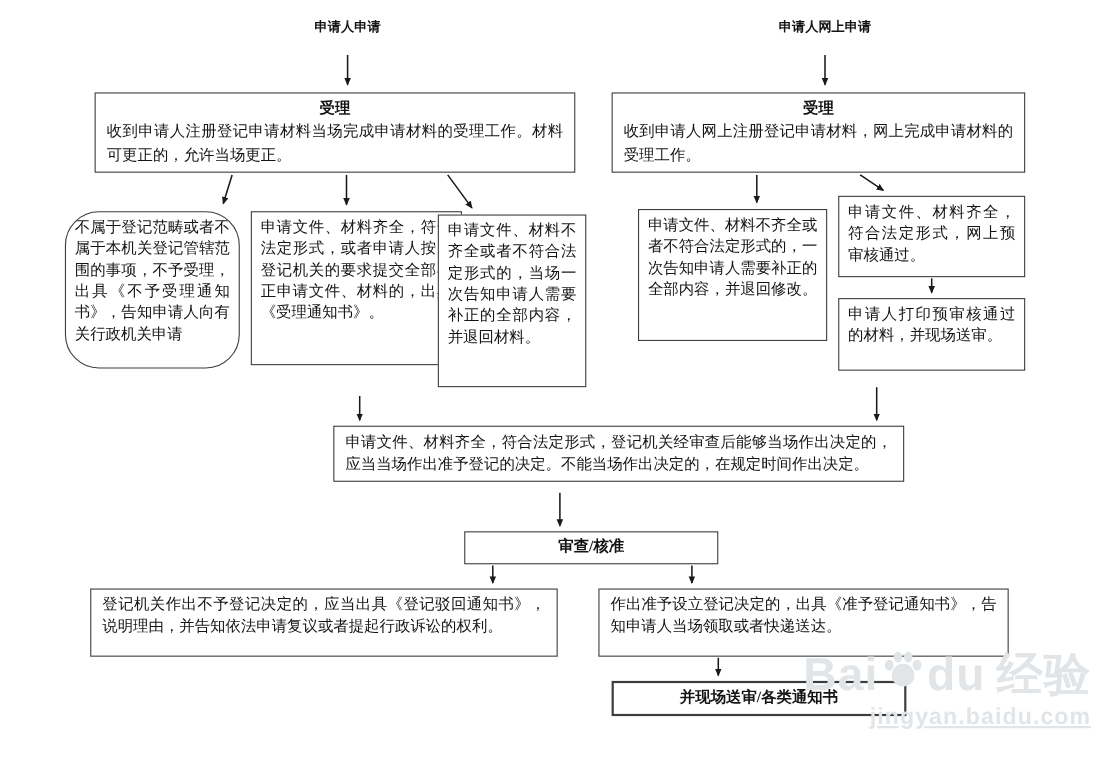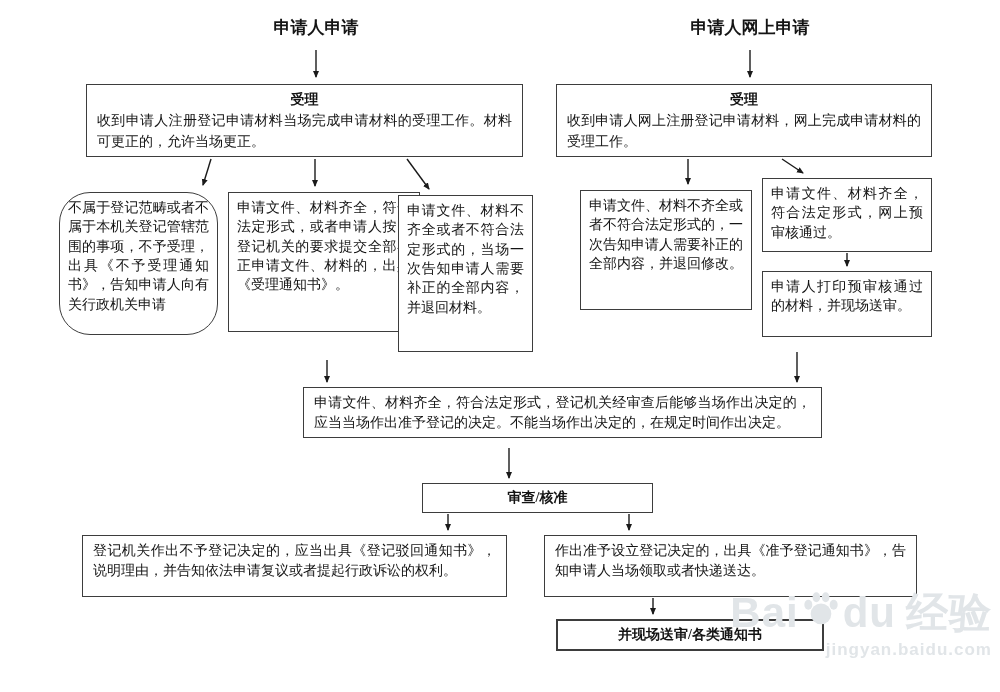--- a/index.html
+++ b/index.html
@@ -4,21 +4,21 @@
 <style>
   html,body{margin:0;padding:0;}
   body{
     width:1000px;height:692px;position:relative;background:#ffffff;
     font-family:"Liberation Serif","DejaVu Serif",serif;
     color:#141414;overflow:hidden;
   }
   .canvas{position:absolute;inset:0;width:1000px;height:692px;}
   .flow-header{
     position:absolute;transform:translateX(-50%);
-    font-weight:bold;font-size:17px;white-space:nowrap;z-index:2;
+    font-weight:bold;font-size:12px;white-space:nowrap;z-index:2;
   }
   .box{
     position:absolute;border:1.5px solid #3d3d3d;background:#ffffff;
     font-size:14px;line-height:1.45;padding:5px 10px;box-sizing:border-box;
     text-align:justify;overflow:hidden;z-index:1;
   }
   .box .box-title{text-align:center;font-weight:bold;margin:0 0 1px 0;}
   .center-bold{display:flex;align-items:center;justify-content:center;
     font-weight:bold;text-align:center;padding:2px 0;}
   .tight{line-height:1.38;padding:5px 8px;}
@@ -39,21 +39,21 @@
   .arrow-layer{position:absolute;inset:0;z-index:3;pointer-events:none;}
   .arrow-layer line{stroke:#1a1a1a;stroke-width:1.4;}
   .watermark{
     position:absolute;top:588px;right:8px;z-index:4;pointer-events:none;
     text-align:right;color:#e1e5e8;
     font-family:"Liberation Sans","DejaVu Sans",sans-serif;
   }
   .wm-brand{display:flex;align-items:center;justify-content:space-between;
     font-size:42px;font-weight:bold;line-height:1;letter-spacing:1px;}
   .wm-paw{margin:0 2px 10px 2px;}
-  .wm-url{font-size:17px;font-weight:bold;margin-top:2px;letter-spacing:1px;}
+  .wm-url{font-size:21px;font-weight:bold;margin-top:2px;letter-spacing:1px;text-decoration:underline;}
 </style>
 </head>
 <body>
 
 <div class="canvas">
 
   <div class="flow-header" style="left:316px;top:16px;">申请人申请</div>
   <div class="flow-header" style="left:750px;top:16px;text-align:right;">申请人网上申请</div>
 
   <div class="box b-accept-left">

